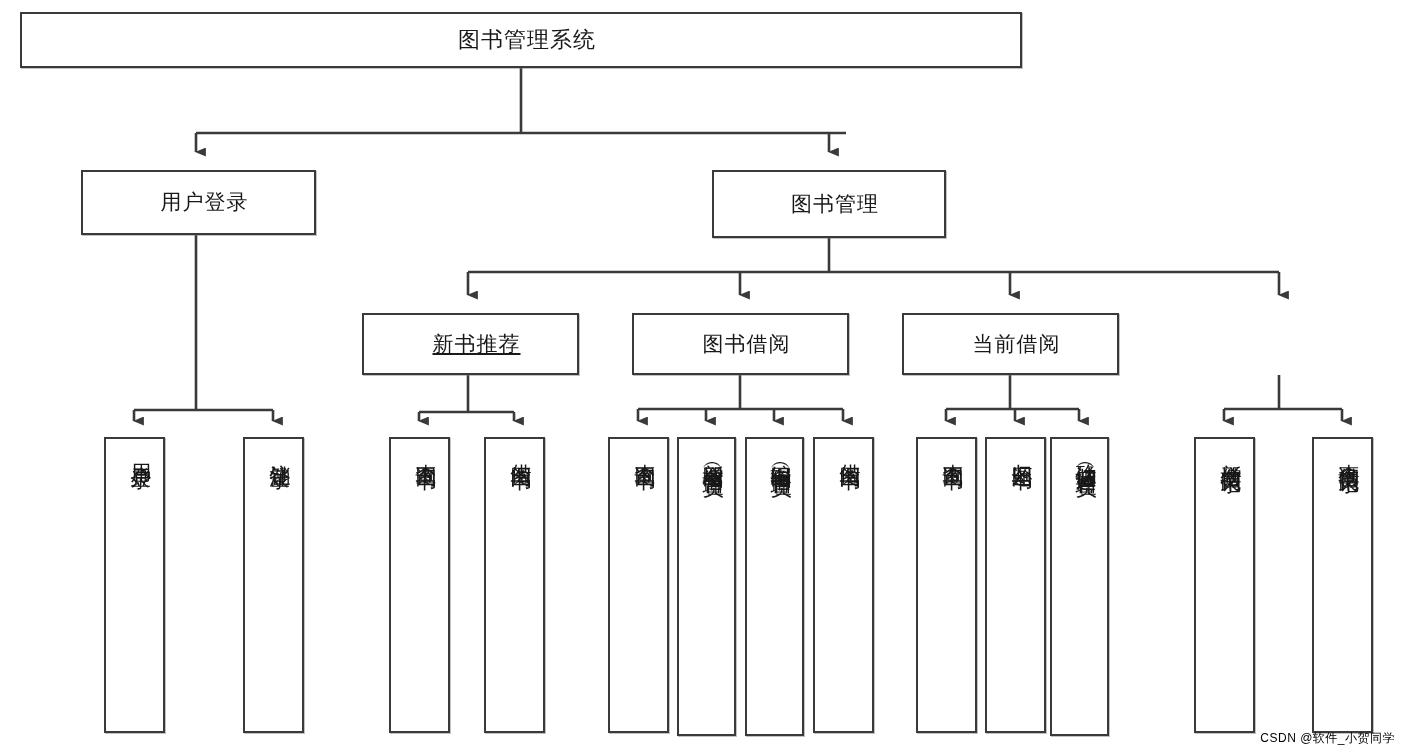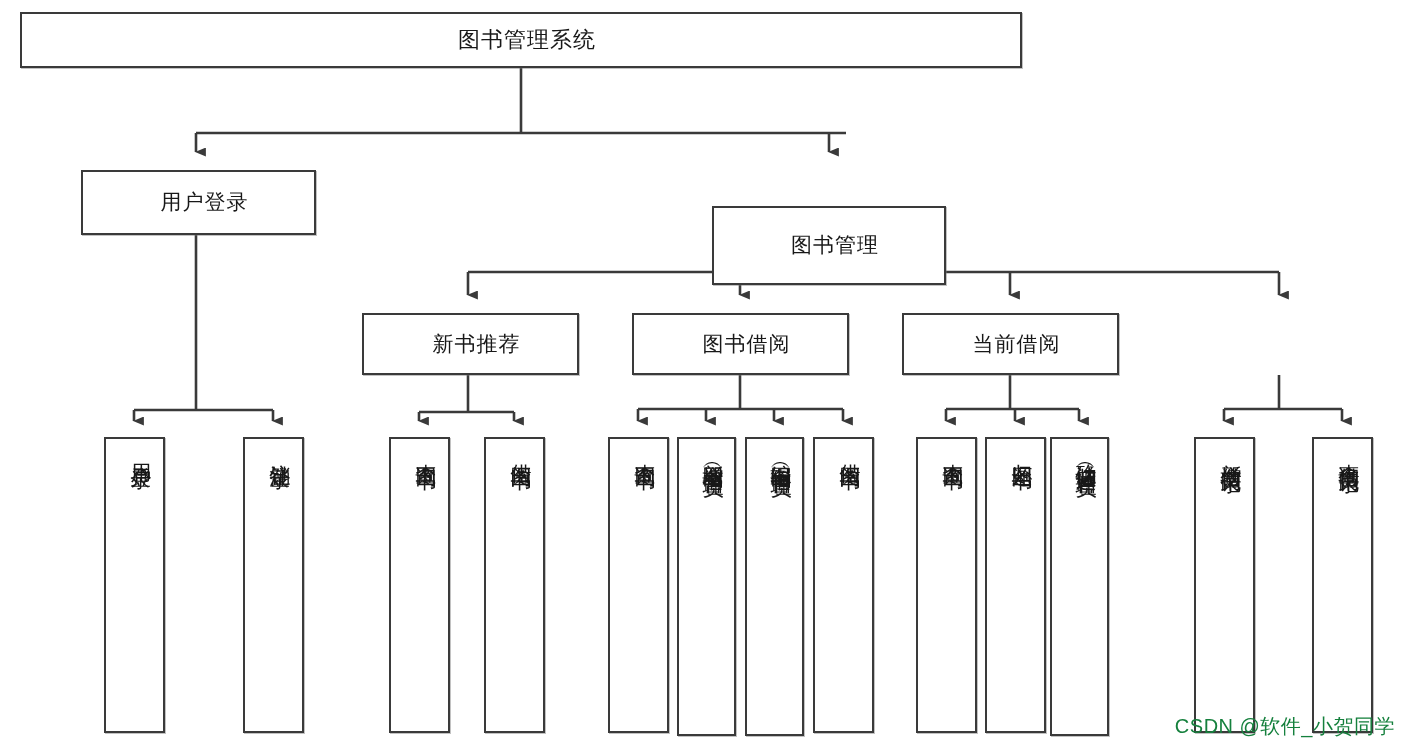--- a/index.html
+++ b/index.html
@@ -58,23 +58,23 @@
     text-orientation: upright;
     font-size: 21px;
     line-height: 1.18;
     letter-spacing: 2px;
     white-space: nowrap;
     text-align: start;
   }
   .watermark {
     position: absolute;
     right: 10px;
-    bottom: 7px;
-    font-size: 20px;
-    color: #15803d;
+    bottom: 0;
+    font-size: 12px;
+    color: #000000;
     letter-spacing: 0.5px;
     user-select: none;
     white-space: nowrap;
   }
 </style>
 </head>
 <body>
 
 <div id="canvas">
 
@@ -128,25 +128,25 @@
     </g>
   </svg>
 
   <div class="node root" style="left:20px; top:12px; width:1002px; height:56px;">
     <span class="label">图书管理系统</span>
   </div>
 
   <div class="node lvl2" style="left:81px; top:170px; width:235px; height:65px;">
     <span class="label">用户登录</span>
   </div>
-  <div class="node lvl2" style="left:712px; top:170px; width:234px; height:79px;margin-top:36px;">
+  <div class="node lvl2" style="left:712px; top:170px; width:234px; height:68px;">
     <span class="label">图书管理</span>
   </div>
 
-  <div class="node lvl3" style="left:362px; top:313px; width:217px; height:62px;">
+  <div class="node lvl3" style="left:362px; top:313px; width:217px; height:62px;text-decoration:underline;">
     <span class="label">新书推荐</span>
   </div>
   <div class="node lvl3" style="left:902px; top:313px; width:217px; height:62px;">
     <span class="label">当前借阅</span>
   </div>
   <div class="node lvl3" style="left:632px; top:313px; width:217px; height:62px;">
     <span class="label">图书借阅</span>
   </div>
 
   <div class="node leaf" style="left:104px; top:437px; width:61px; height:296px;">

